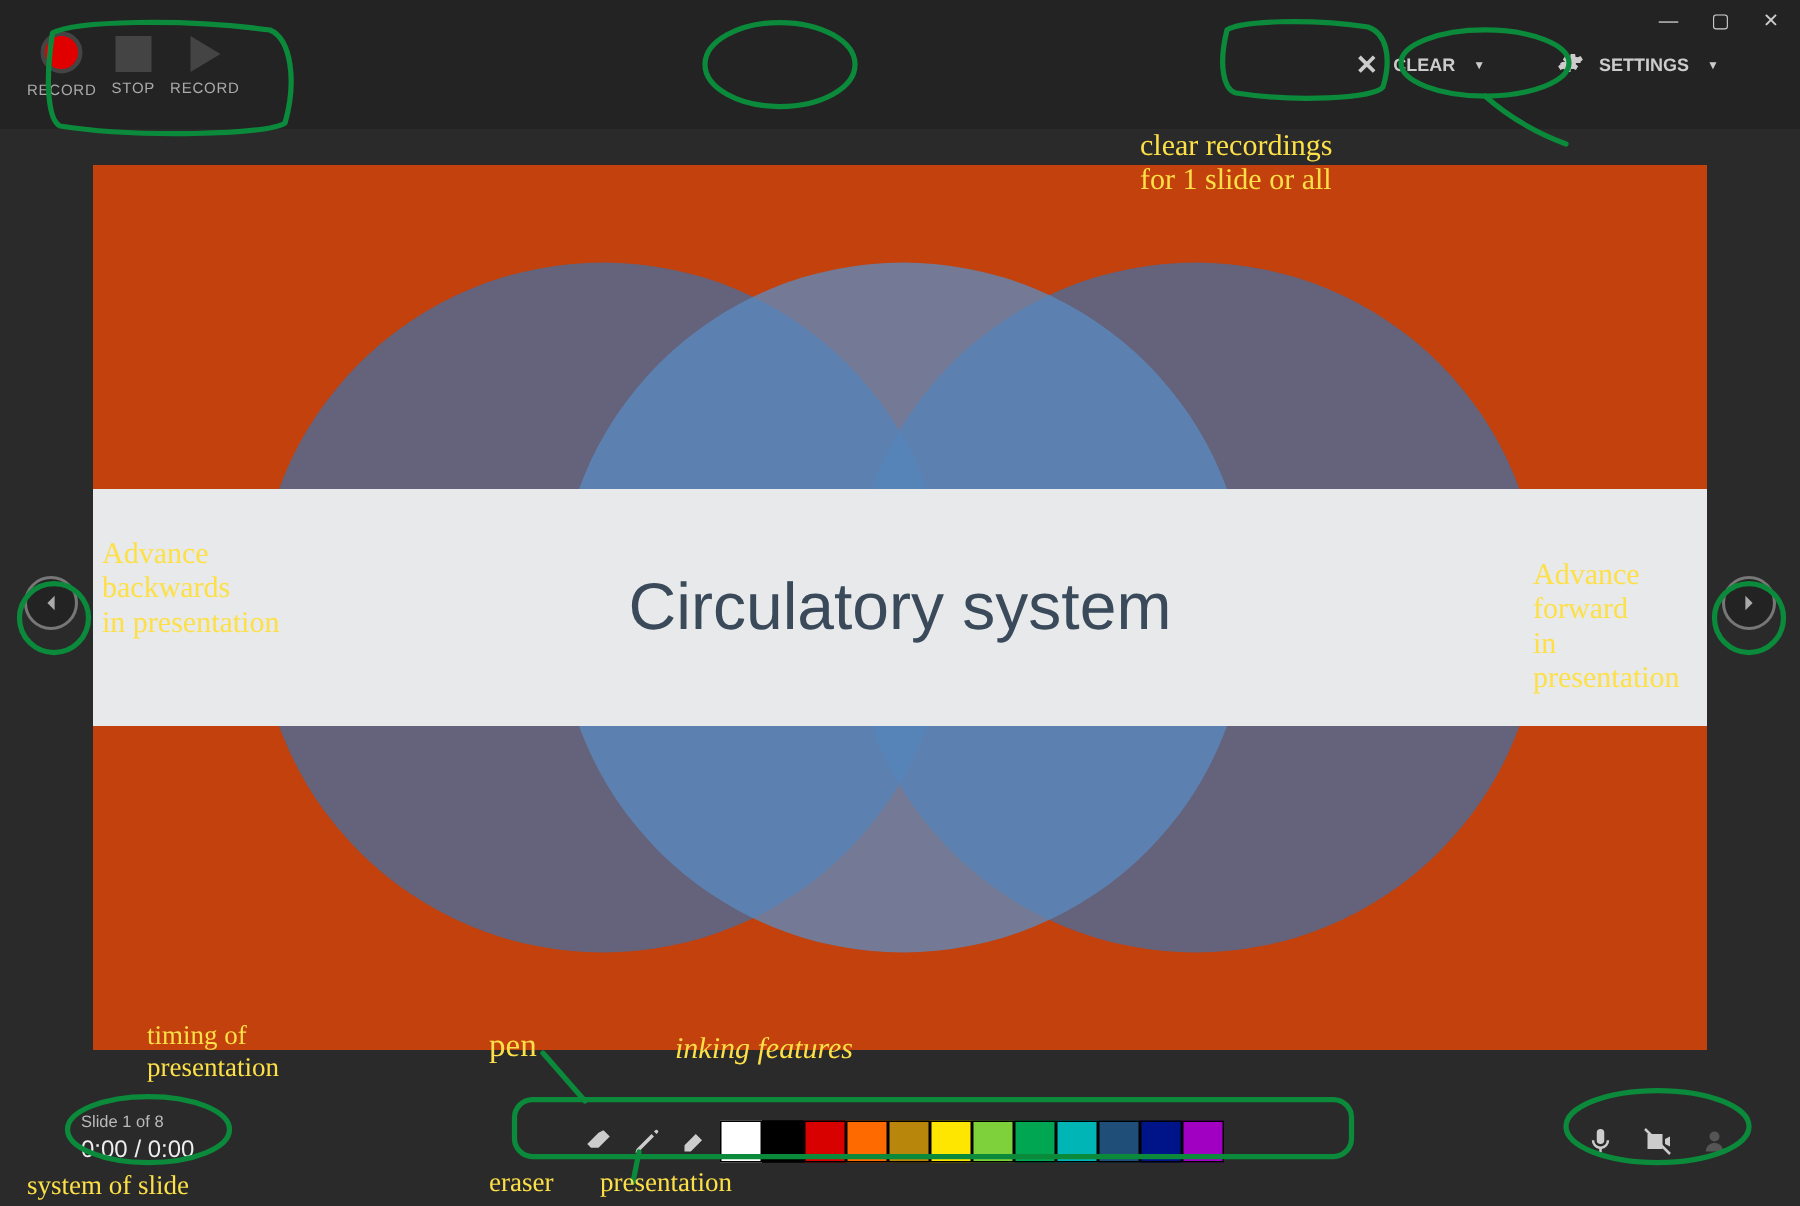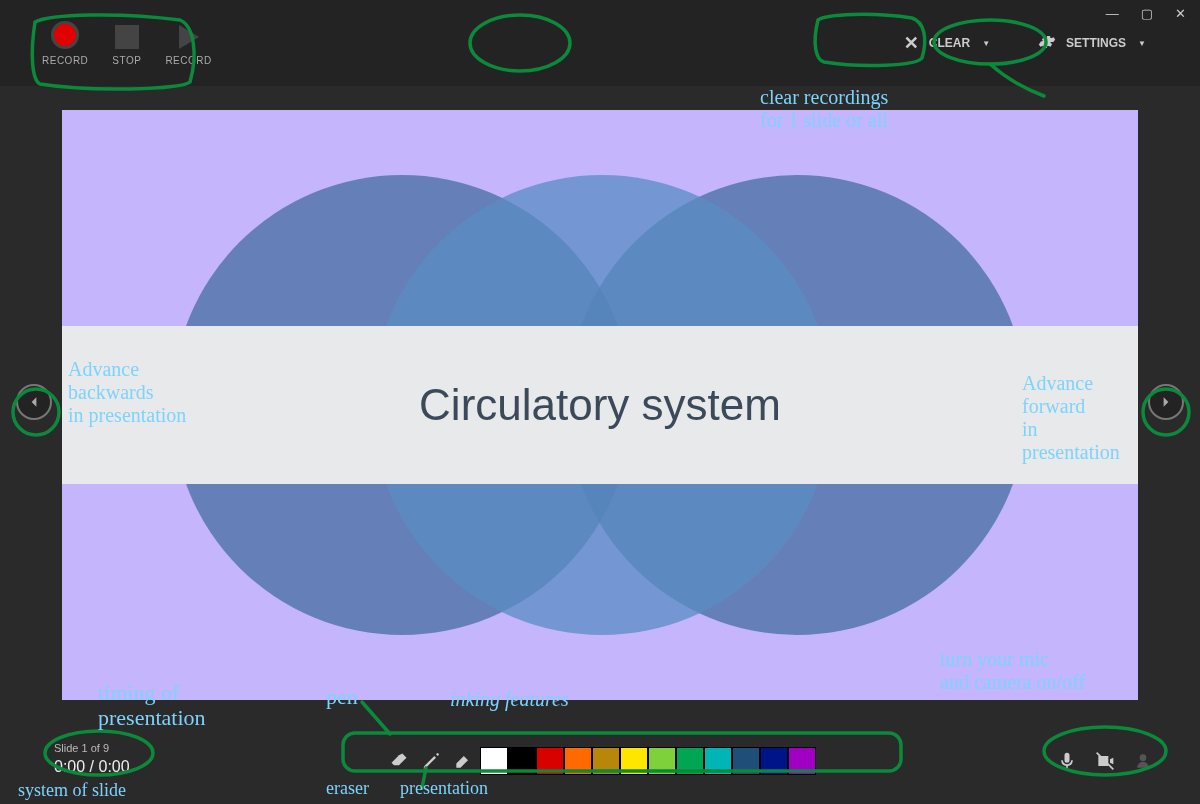--- a/index.html
+++ b/index.html
@@ -15,23 +15,23 @@
   
   .top-bar {
     height: 86px;
     background: #232323;
     display: flex;
     align-items: center;
     position: relative;
   }
   .rec-group {
     display: flex;
-    gap: 24px;
-    margin-left: 42px;
-    align-items: flex-end;
+    gap: 10px;
+    margin-left: 18px;
+    align-items: center;
   }
   .rec-item {
     display: flex;
     flex-direction: column;
     align-items: center;
     gap: 6px;
     font-size: 10px;
     letter-spacing: 0.5px;
     color: #aaa;
     cursor: pointer;
@@ -71,21 +71,21 @@
   }
   .win-controls span{cursor:pointer;}
 
   
   .stage {
     position: absolute;
     top: 110px;
     left: 62px;
     right: 62px;
     bottom: 104px;
-    background: #c4b5fd;
+    background: #c2410c;
     overflow: hidden;
   }
   .circles{position:absolute;inset:0;}
   .circ{position:absolute;width:460px;height:460px;border-radius:50%;top:50%;transform:translateY(-50%);mix-blend-mode:normal;}
   .cA{left:110px;background:rgba(70,110,160,0.75);}
   .cB{left:310px;background:rgba(90,140,195,0.75);}
   .cC{left:505px;background:rgba(70,110,160,0.75);}
   .title-band{
     position:absolute;left:0;right:0;top:50%;transform:translateY(-50%);
     height:158px;background:#e8e9ea;display:flex;align-items:center;justify-content:center;
@@ -120,21 +120,21 @@
   .swatch{width:28px;height:28px;cursor:pointer;border:1px solid #000;}
   .media-ctrls{
     position:absolute;right:40px;bottom:26px;display:flex;gap:4px;
   }
   .mctl{width:34px;height:34px;display:flex;align-items:center;justify-content:center;cursor:pointer;}
   .mctl svg{width:20px;height:20px;fill:#ccc;}
   .mctl.dis svg{fill:#555;}
 
   
   .ann{position:absolute;inset:0;pointer-events:none;}
-  .hand{position:absolute;color:#7dd3fc;font-family:"Segoe Script","Comic Sans MS",cursive;font-size:20px;line-height:1.15;font-weight:500;white-space:pre;}
+  .hand{position:absolute;color:#fde047;font-family:"Segoe Script","Comic Sans MS",cursive;font-size:20px;line-height:1.15;font-weight:500;white-space:pre;}
   .ann svg{position:absolute;overflow:visible;}
   .ann svg path, .ann svg ellipse, .ann svg rect{fill:none;stroke:#0a8a3a;stroke-width:3.5;stroke-linecap:round;stroke-linejoin:round;}
 </style>
 </head>
 <body>
 
 <div class="top-bar">
   <div class="win-controls">
     <span>—</span>
     <span>▢</span>
@@ -189,21 +189,21 @@
     </svg>
 </div>
 <div class="nav-arrow nav-right">
   <svg viewBox="0 0 10 10">
       <path d="M3 1l4 4-4 4z"></path>
     </svg>
 </div>
 
 <div class="bottom">
   <div class="slide-info">
-    <div class="tl">Slide 1 of 9</div>
+    <div class="tl">Slide 1 of 8</div>
     <div class="time">0:00 / 0:00</div>
   </div>
 
   <div class="ink-bar">
     <div class="tool">
       <svg viewBox="0 0 24 24">
           <path d="M16 3l5 5-9 9H6l-3-3 9-9 4-2z"></path>
         </svg>
     </div>
     <div class="tool">
@@ -302,22 +302,20 @@
 
   <div class="hand" style="left:760px;top:86px;">clear recordings
 for 1 slide or all</div>
   <div class="hand" style="left:68px;top:358px;">Advance
 backwards
 in presentation</div>
   <div class="hand" style="left:1022px;top:372px;">Advance
 forward
 in
 presentation</div>
-  <div class="hand" style="left:98px;top:680px;font-size:22px;">timing of
+  <div class="hand" style="left:98px;top:680px;font-size:18px;">timing of
 presentation</div>
   <div class="hand" style="left:18px;top:780px;font-size:18px;">system of slide</div>
   <div class="hand" style="left:326px;top:684px;font-size:22px;">pen</div>
   <div class="hand" style="left:326px;top:778px;font-size:18px;font-family:Liberation Serif, serif;">eraser</div>
   <div class="hand" style="left:400px;top:778px;font-size:18px;">presentation</div>
   <div class="hand" style="left:450px;top:688px;font-style:italic;">inking features</div>
-  <div class="hand" style="left:940px;top:648px;">turn your mic
-and camera on/off</div>
 </div>
 
 </body></html>

